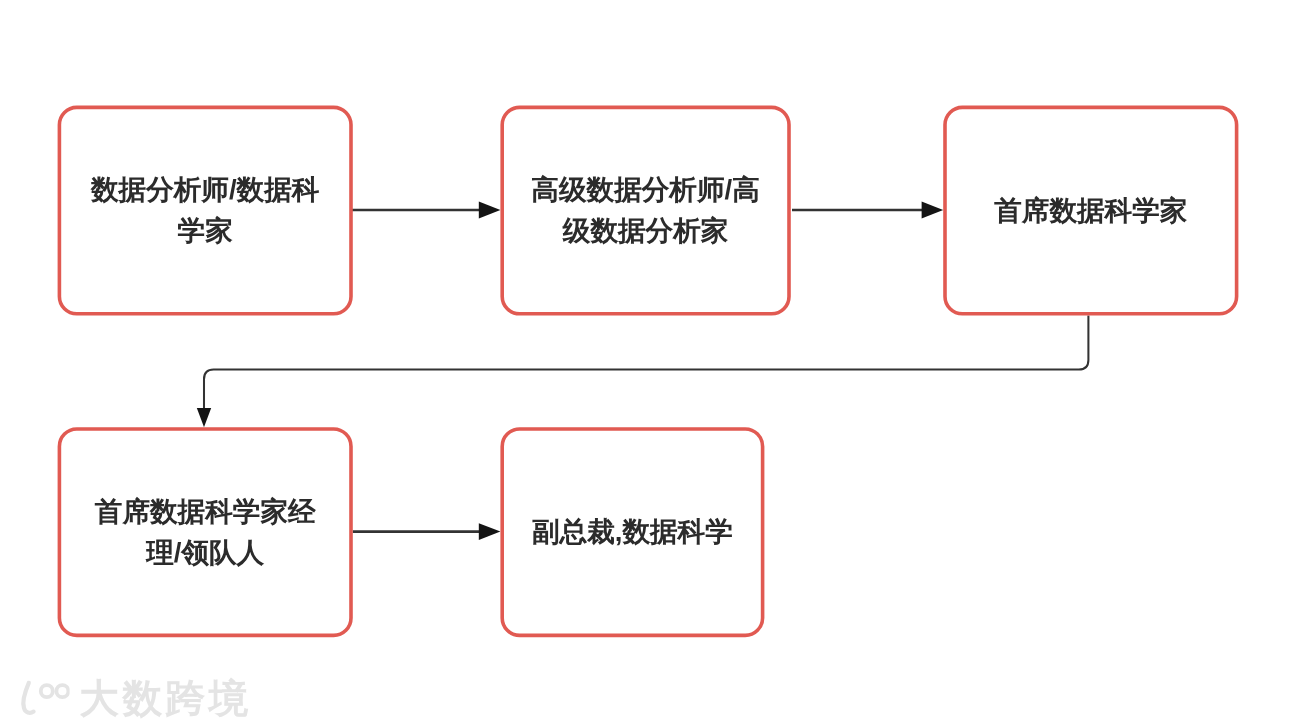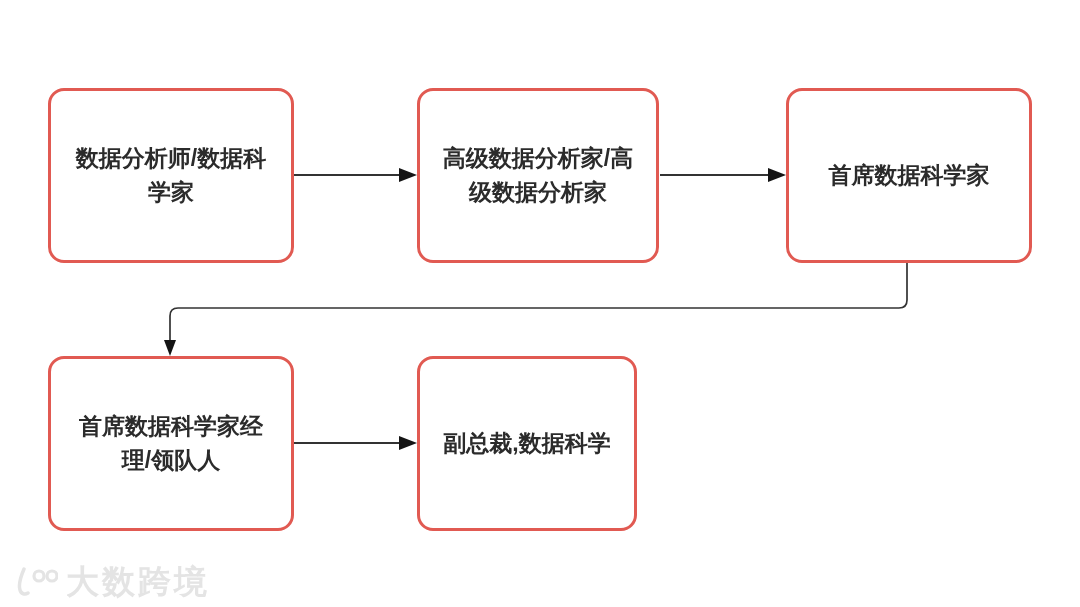--- a/index.html
+++ b/index.html
@@ -96,21 +96,21 @@
       <line x1="294" y1="443" x2="401" y2="443" stroke="var(--connector)" stroke-width="2.2"></line>
       <polygon points="417,443 399,436 399,450" fill="#141414"></polygon>
     </g>
   </svg>
 
   <div class="node node-1">
     <span class="node-label">数据分析师/数据科学家</span>
   </div>
 
   <div class="node node-2">
-    <span class="node-label">高级数据分析家/高级数据分析家</span>
+    <span class="node-label">高级数据分析师/高级数据分析家</span>
   </div>
 
   <div class="node node-3">
     <span class="node-label">首席数据科学家</span>
   </div>
 
   <div class="node node-4">
     <span class="node-label">首席数据科学家经理/领队人</span>
   </div>
 

